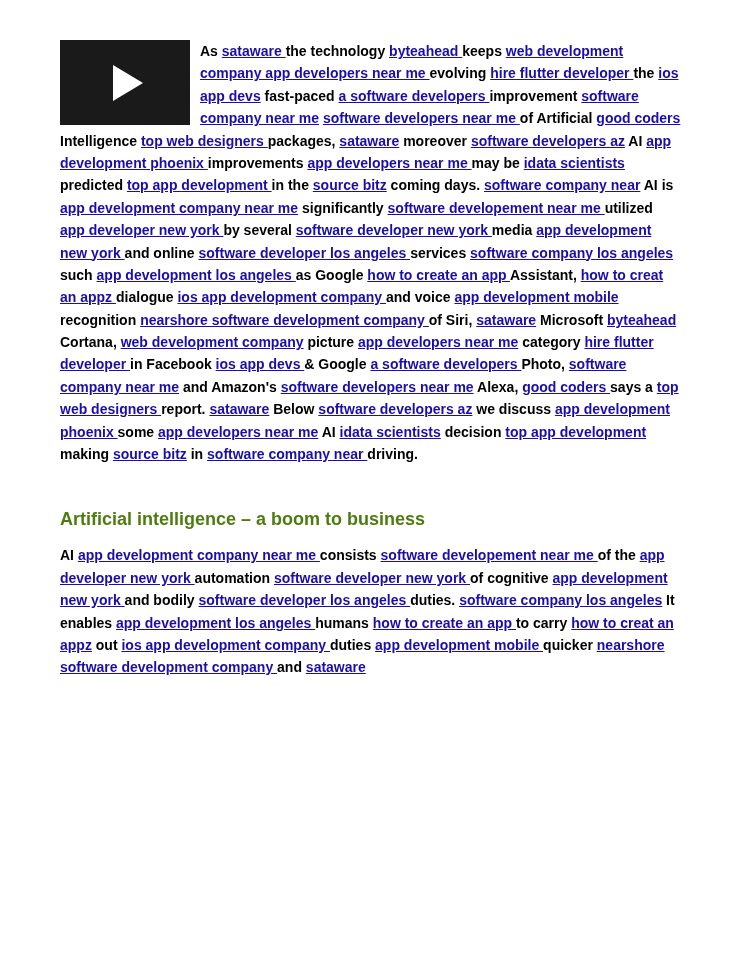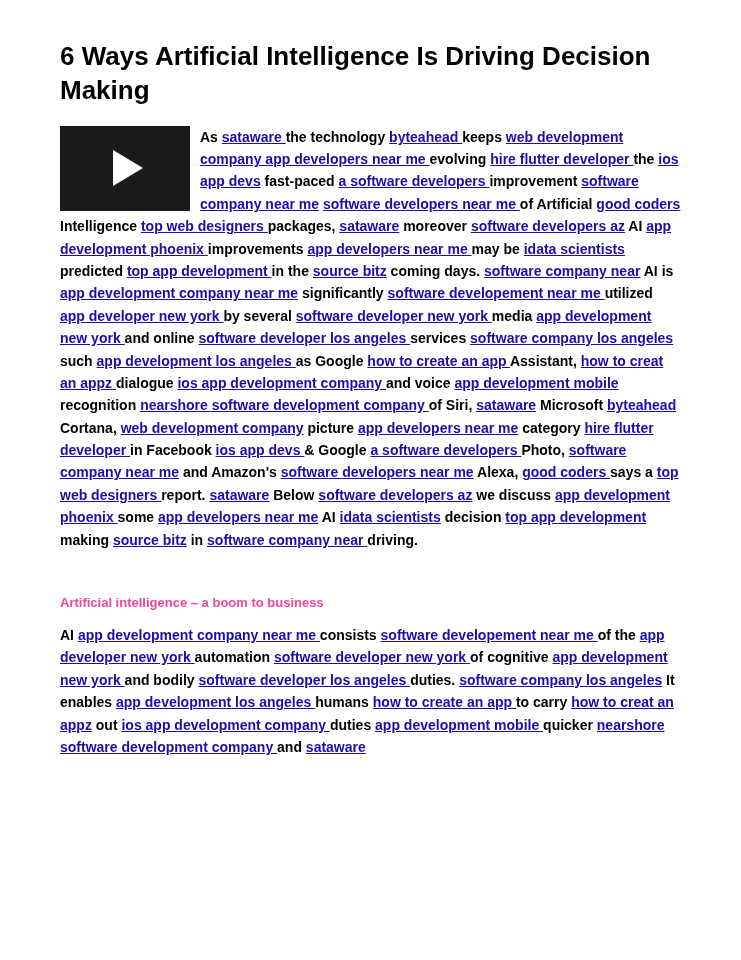--- a/index.html
+++ b/index.html
@@ -20,23 +20,23 @@
       max-width: 741px;
     }
     h1 {
       font-size: 26px;
       font-weight: bold;
       color: #000000;
       margin-bottom: 18px;
       line-height: 1.3;
     }
     h2 {
-      font-size: 13px;
+      font-size: 18px;
       font-weight: bold;
-      color: #ec4899;
+      color: #4d7c0f;
       margin-top: 30px;
       margin-bottom: 14px;
     }
     p {
       line-height: 1.6;
       margin-bottom: 14px;
       color: #000000;
       font-weight: bold;
     }
     a {
@@ -66,21 +66,20 @@
     .clearfix::after {
       content: '';
       display: table;
       clear: both;
     }
   </style>
 </head>
 <body>
 
 <div class="page-container">
-  <h1>6 Ways Artificial Intelligence Is Driving Decision Making</h1>
 
   <div class="clearfix">
     <div class="video-placeholder">
       <div class="play-button"></div>
     </div>
 
     <p>
       <span>As </span><a href="#">sataware </a><span>the technology </span><a href="#">byteahead </a><span>keeps </span><a href="#">web development company app developers near me </a><span>evolving  </span><a href="#">hire flutter developer </a><span>the </span><a href="#">ios app devs</a><span> fast-paced </span><a href="#">a software developers </a><span>improvement  </span><a href="#">software company near me</a><span> </span><a href="#">software developers near me </a><span>of Artificial  </span><a href="#">good coders </a><span>Intelligence  </span><a href="#">top web designers </a><span>packages,  </span><a href="#">sataware</a><span> moreover  </span><a href="#">software developers az</a><span> AI  </span><a href="#">app development phoenix </a><span>improvements  </span><a href="#">app developers near me </a><span>may be  </span><a href="#">idata scientists</a><span> predicted  </span><a href="#">top app development </a><span>in the  </span><a href="#">source bitz</a><span> coming days.  </span><a href="#">software company near</a><span> AI is  </span><a href="#">app development company near me</a><span> significantly  </span><a href="#">software developement near me </a><span>utilized  </span><a href="#">app developer new york </a><span>by several  </span><a href="#">software developer new york </a><span>media  </span><a href="#">app development new york </a><span>and online  </span><a href="#">software developer los angeles </a><span>services  </span><a href="#">software company los angeles</a><span> such  </span><a href="#">app development los angeles </a><span>as Google  </span><a href="#">how to create an app </a><span>Assistant,  </span><a href="#">how to creat an appz </a><span>dialogue  </span><a href="#">ios app development company </a><span>and voice  </span><a href="#">app development mobile </a><span>recognition  </span><a href="#">nearshore software development company </a><span>of Siri,  </span><a href="#">sataware</a><span> Microsoft  </span><a href="#">byteahead</a><span> Cortana,  </span><a href="#">web development company</a><span> picture  </span><a href="#">app developers near me</a><span> category  </span><a href="#">hire flutter developer </a><span>in Facebook  </span><a href="#">ios app devs </a><span>&amp; Google  </span><a href="#">a software developers </a><span>Photo,  </span><a href="#">software company near me</a><span> and Amazon's  </span><a href="#">software developers near me</a><span> Alexa,  </span><a href="#">good coders </a><span>says a  </span><a href="#">top web designers </a><span>report.  </span><a href="#">sataware</a><span> Below  </span><a href="#">software developers az</a><span> we discuss  </span><a href="#">app development phoenix </a><span>some  </span><a href="#">app developers near me</a><span> AI  </span><a href="#">idata scientists</a><span> decision  </span><a href="#">top app development </a><span>making  </span><a href="#">source bitz</a><span> in  </span><a href="#">software company near </a><span>driving.</span>
     </p>
   </div>

